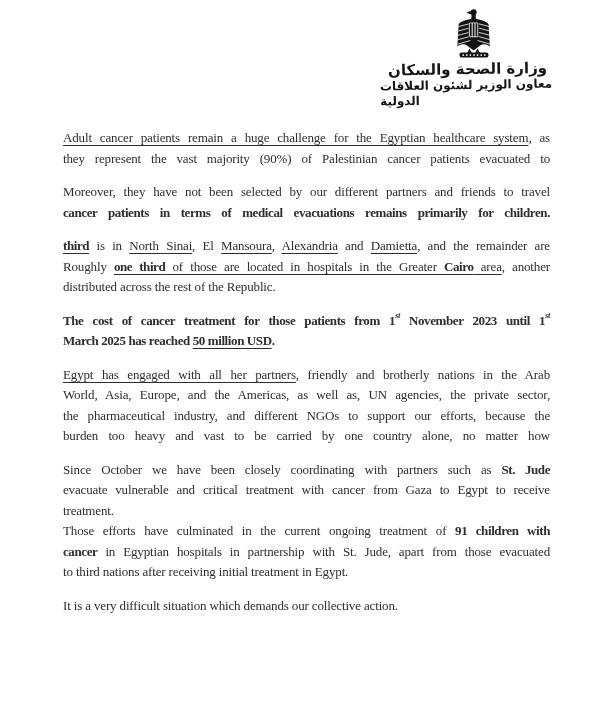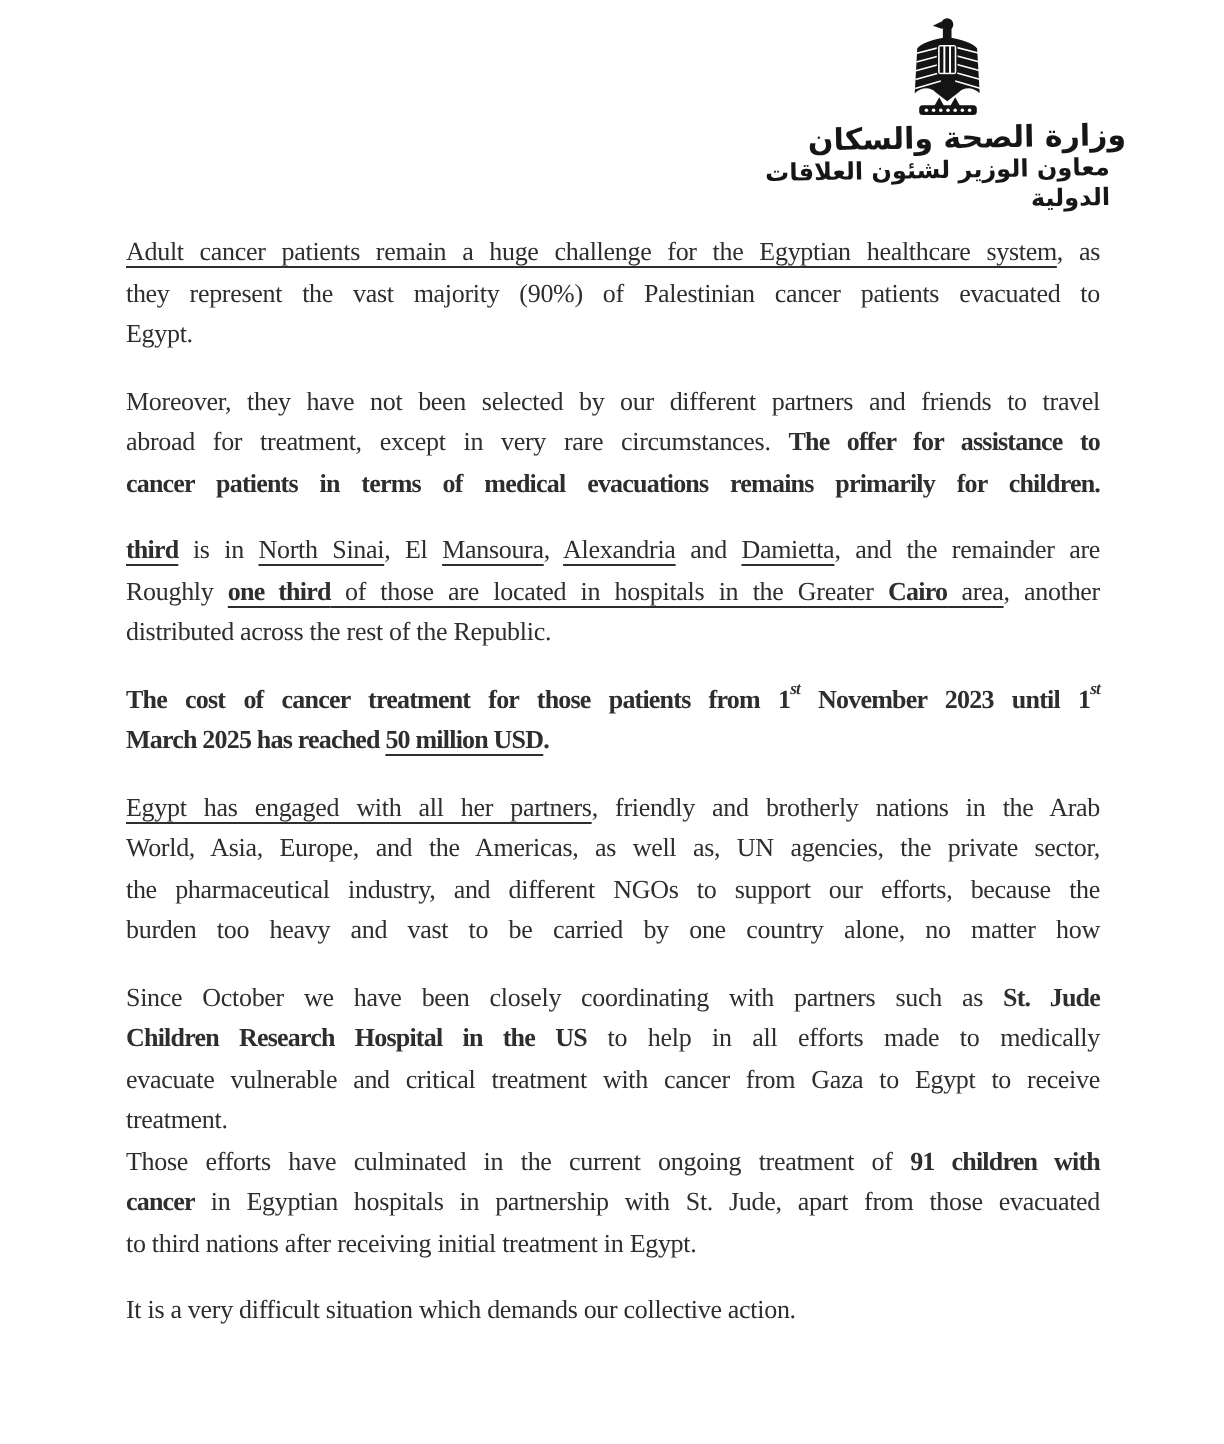--- a/index.html
+++ b/index.html
@@ -9,21 +9,21 @@
     background:#ffffff;
     overflow:hidden;
     font-family:"Liberation Serif","DejaVu Serif",serif;
     color:#2e2e2e;
     margin:0 auto;
   }
   
   .letterhead{
     position:absolute;
     left:380px;top:8px;width:175px;
-    text-align:right;
+    text-align:left;
   }
   .eagle{
     width:40px;height:50px;
     margin:0 auto;
     display:block;
     transform:translateX(6px);
   }
   .ar-line1{
     font-family:"DejaVu Sans",sans-serif;
     direction:rtl;
@@ -39,21 +39,21 @@
     direction:rtl;
     font-weight:bold;
     font-size:12px;
     line-height:15px;
     color:#161616;
     transform:rotate(-1deg);
   }
   
   .doc{
     position:absolute;
-    left:63px;top:116px;width:487px;
+    left:63px;top:128px;width:487px;
     font-size:13px;
     line-height:20.5px;
     letter-spacing:-0.15px;
   }
   .para{margin:0 0 13px 0;}
   .line{
     text-align:justify;
     text-align-last:justify;
   }
   .line.nj{text-align-last:left;}
@@ -117,45 +117,42 @@
       </g>
     </svg>
     <div class="ar-line1">وزارة الصحة والسكان</div>
     <div class="ar-line2">معاون الوزير لشئون العلاقات الدولية</div>
   </div>
 
   <div class="doc">
       <div class="para">
         <div class="line"><span class="seg-u">Adult cancer patients remain a huge challenge for the Egyptian healthcare system</span><span>, as</span></div>
         <div class="line"><span>they represent the vast majority (90%) of Palestinian cancer patients evacuated to</span></div>
-        <div class="line nj"><span>Egypt.</span></div>
       </div>
       <div class="para">
         <div class="line"><span>Moreover, they have not been selected by our different partners and friends to travel</span></div>
-        <div class="line"><span>abroad for treatment, except in very rare circumstances. </span><span class="seg-b">The offer for assistance to</span></div>
         <div class="line"><span class="seg-b">cancer patients in terms of medical evacuations remains primarily for children.</span></div>
       </div>
       <div class="para">
         <div class="line"><span class="seg-b seg-u">third</span><span> is in </span><span class="seg-u">North Sinai</span><span>, El </span><span class="seg-u">Mansoura</span><span>, </span><span class="seg-u">Alexandria</span><span> and </span><span class="seg-u">Damietta</span><span>, and the remainder are</span></div>
         <div class="line"><span>Roughly </span><span class="seg-b seg-u">one third</span><span class="seg-u"> of those are located in hospitals in the Greater </span><span class="seg-b seg-u">Cairo</span><span class="seg-u"> area</span><span>, another</span></div>
         <div class="line nj"><span>distributed across the rest of the Republic.</span></div>
       </div>
       <div class="para">
         <div class="line"><span class="seg-b">The cost of cancer treatment for those patients from 1</span><sup class="seg-b">st</sup><span class="seg-b"> November 2023 until 1</span><sup class="seg-b">st</sup></div>
         <div class="line nj"><span class="seg-b">March 2025 has reached </span><span class="seg-b seg-u">50 million USD</span><span class="seg-b">.</span></div>
       </div>
       <div class="para">
         <div class="line"><span class="seg-u">Egypt has engaged with all her partners</span><span>, friendly and brotherly nations in the Arab</span></div>
         <div class="line"><span>World, Asia, Europe, and the Americas, as well as, UN agencies, the private sector,</span></div>
         <div class="line"><span>the pharmaceutical industry, and different NGOs to support our efforts, because the</span></div>
         <div class="line"><span>burden too heavy and vast to be carried by one country alone, no matter how</span></div>
       </div>
       <div class="para">
         <div class="line"><span>Since October we have been closely coordinating with partners such as </span><span class="seg-b">St. Jude</span></div>
-        <div class="line"><span class="seg-b">Children Research Hospital in the US</span><span> to help in all efforts made to medically</span></div>
         <div class="line"><span>evacuate vulnerable and critical treatment with cancer from Gaza to Egypt to receive</span></div>
         <div class="line nj"><span>treatment.</span></div>
         <div class="line"><span>Those efforts have culminated in the current ongoing treatment of </span><span class="seg-b">91 children with</span></div>
         <div class="line"><span class="seg-b">cancer</span><span> in Egyptian hospitals in partnership with St. Jude, apart from those evacuated</span></div>
         <div class="line nj"><span>to third nations after receiving initial treatment in Egypt.</span></div>
       </div>
       <div class="para">
         <div class="line nj"><span>It is a very difficult situation which demands our collective action.</span></div>
       </div>
     </div>

